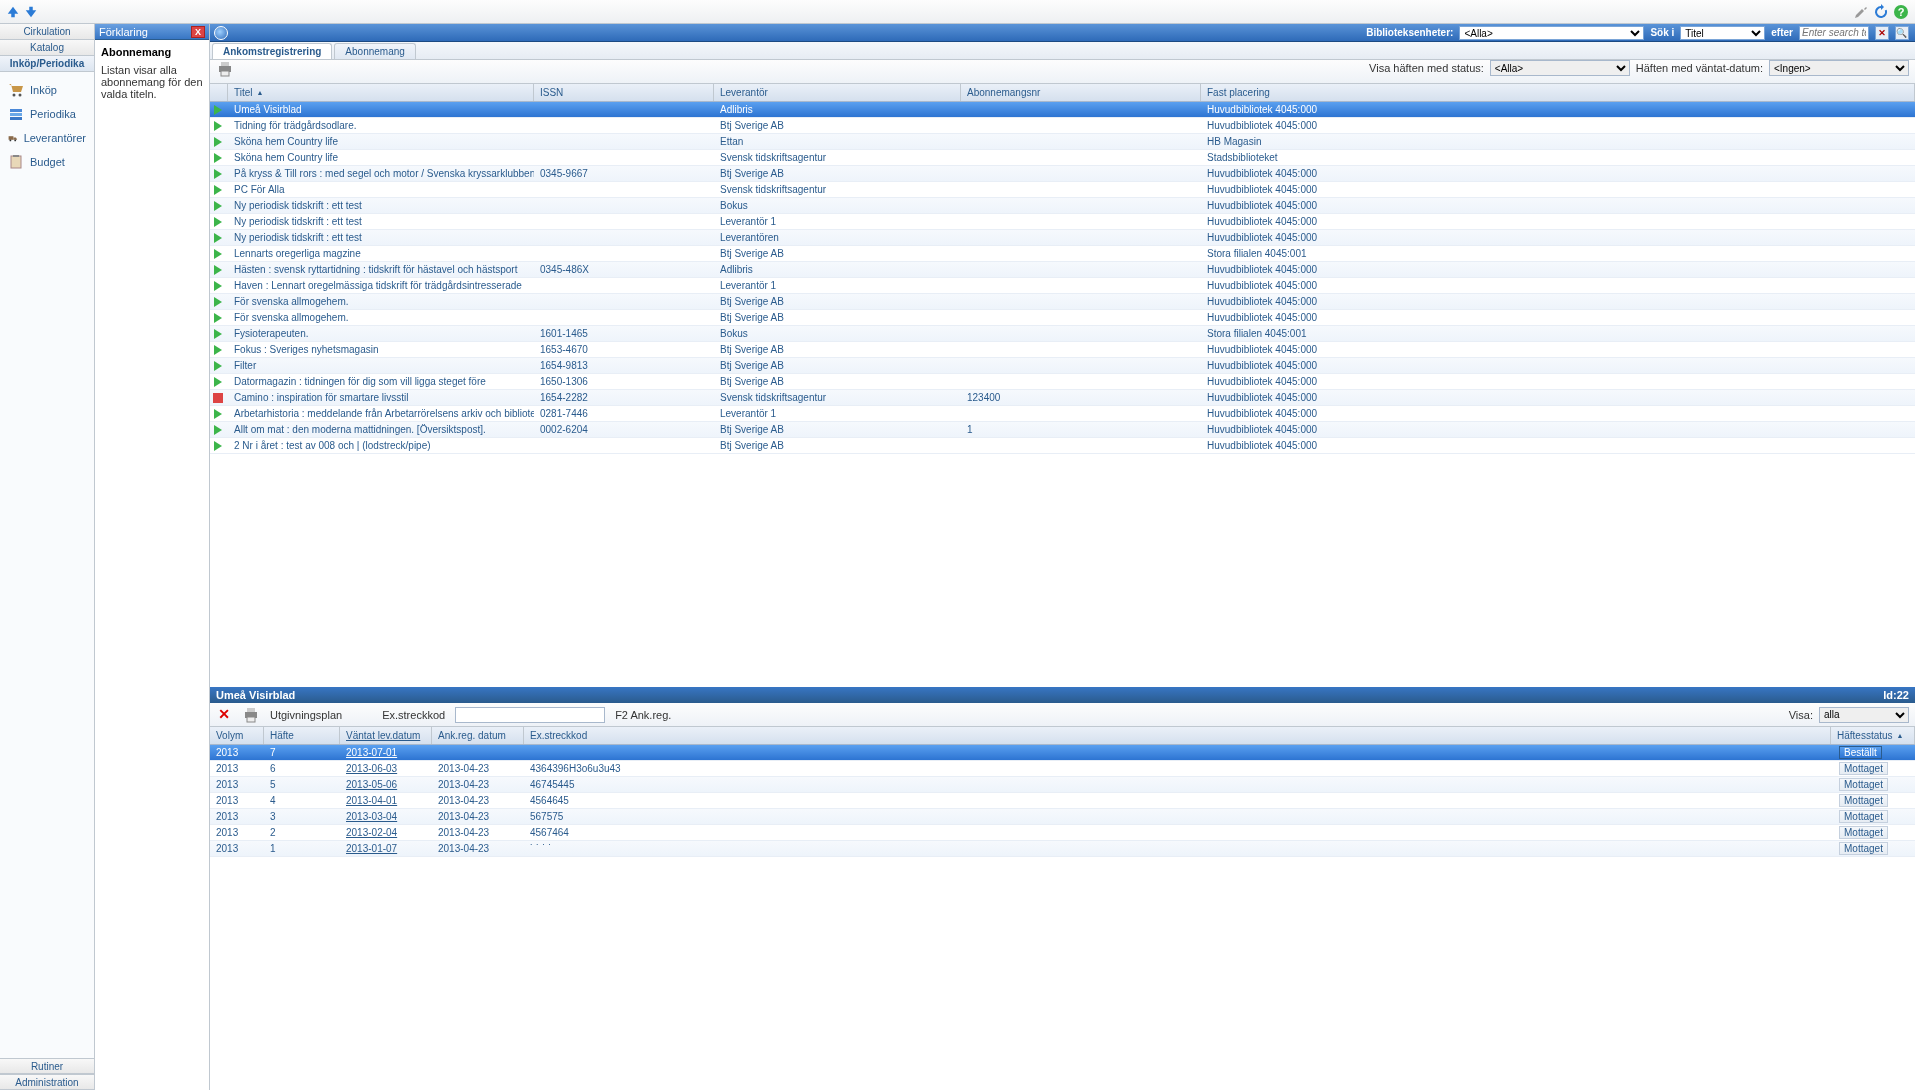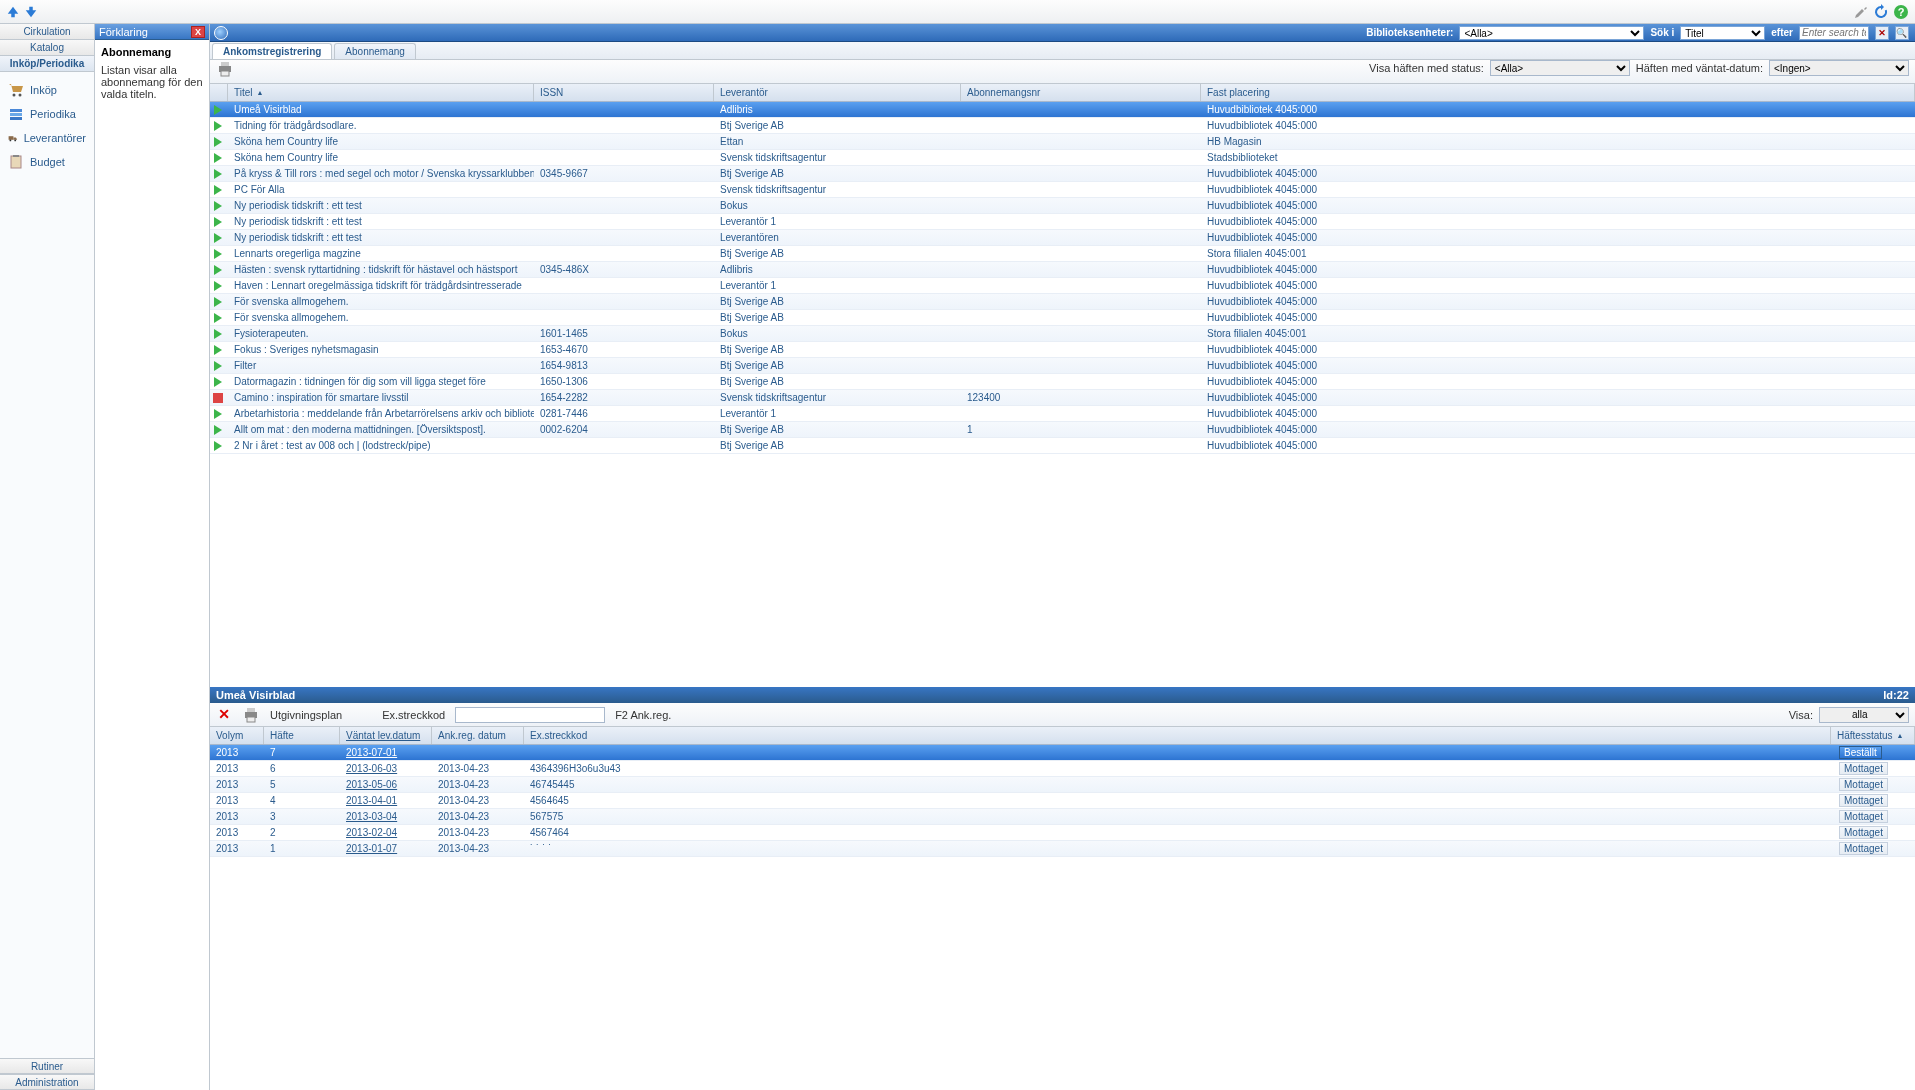--- a/index.html
+++ b/index.html
@@ -81,21 +81,21 @@
 
 
 .detail-header { height: 16px; background: linear-gradient(#3876c4, #2a5b8d); color: #fff; font-weight: bold; font-size: 10px; display: flex; align-items: center; justify-content: space-between; padding: 0 6px; }
 
 
 .detail-toolbar { height: 24px; background: linear-gradient(#fdfdfd, #eef2f7); border-bottom: 1px solid #c0c8d0; display: flex; align-items: center; padding: 0 6px; gap: 10px; font-size: 10px; color: #333; }
 .detail-toolbar .del-x { width: 16px; height: 16px; color: #d00; font-weight: bold; font-size: 14px; cursor: pointer; text-align: center; line-height: 14px; }
 .detail-toolbar .icon-btn { width: 18px; height: 18px; cursor: pointer; }
 .detail-toolbar input[type=text] { height: 16px; border: 1px solid #a8b8cc; width: 150px; padding: 0 2px; font-size: 10px; }
 .detail-toolbar .rg { margin-left: auto; display: flex; align-items: center; gap: 6px; }
-.detail-toolbar select { height: 16px; font-size: 10px; border: 1px solid #a8b8cc; min-width: 90px; padding-left: 28px; }
+.detail-toolbar select { height: 16px; font-size: 10px; border: 1px solid #a8b8cc; min-width: 90px; }
 
 
 .d-vol { width: 54px; }
 .d-hafte { width: 76px; }
 .d-vantat { width: 92px; text-decoration: underline; }
 .d-ank { width: 92px; }
 .d-streck { flex: 1; }
 .d-status { width: 84px; }
 .status-cell { background: linear-gradient(#f4f7fb, #e6ecf3); border: 1px solid #c5d0de; margin: 1px 2px; padding: 0px 4px; height: 13px; line-height: 12px; font-size: 10px; color: #2a5b8d; }
 .g-row.selected .status-cell { background: linear-gradient(#5aa0f0, #2d74d2); border-color: #2a5b8d; color: #fff; }

